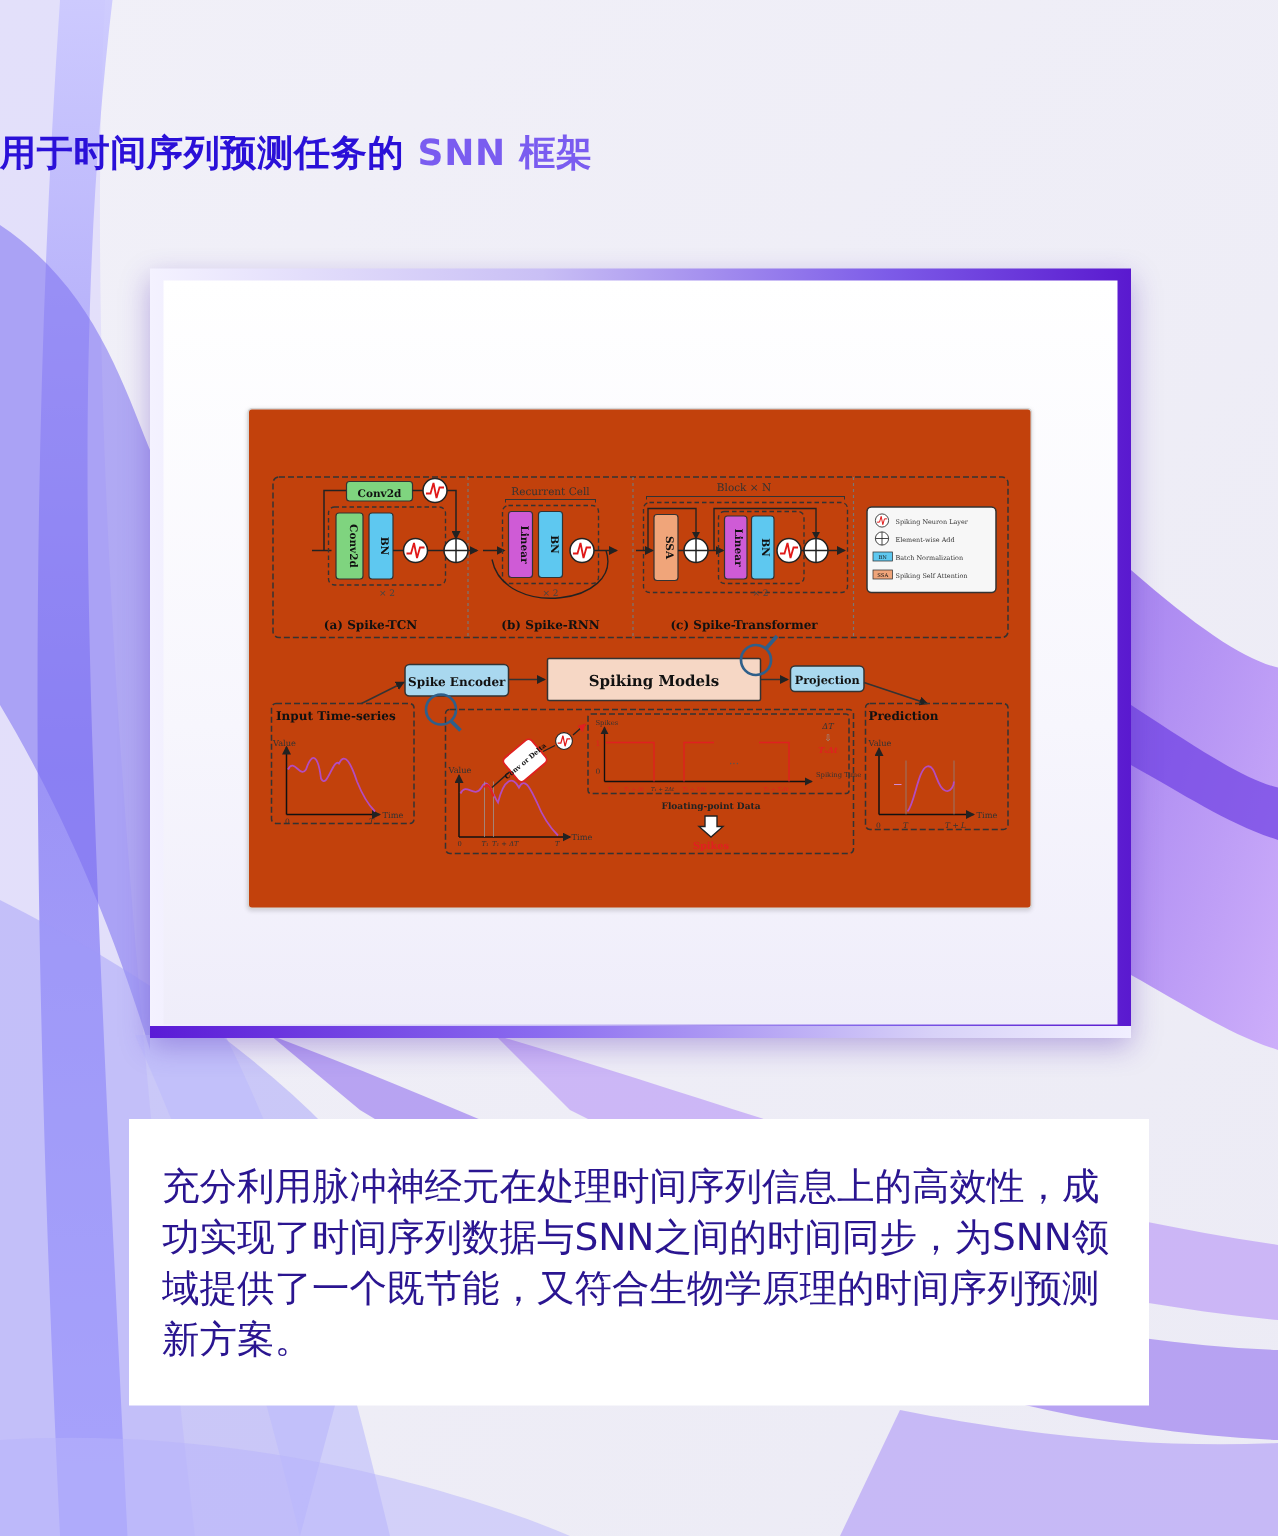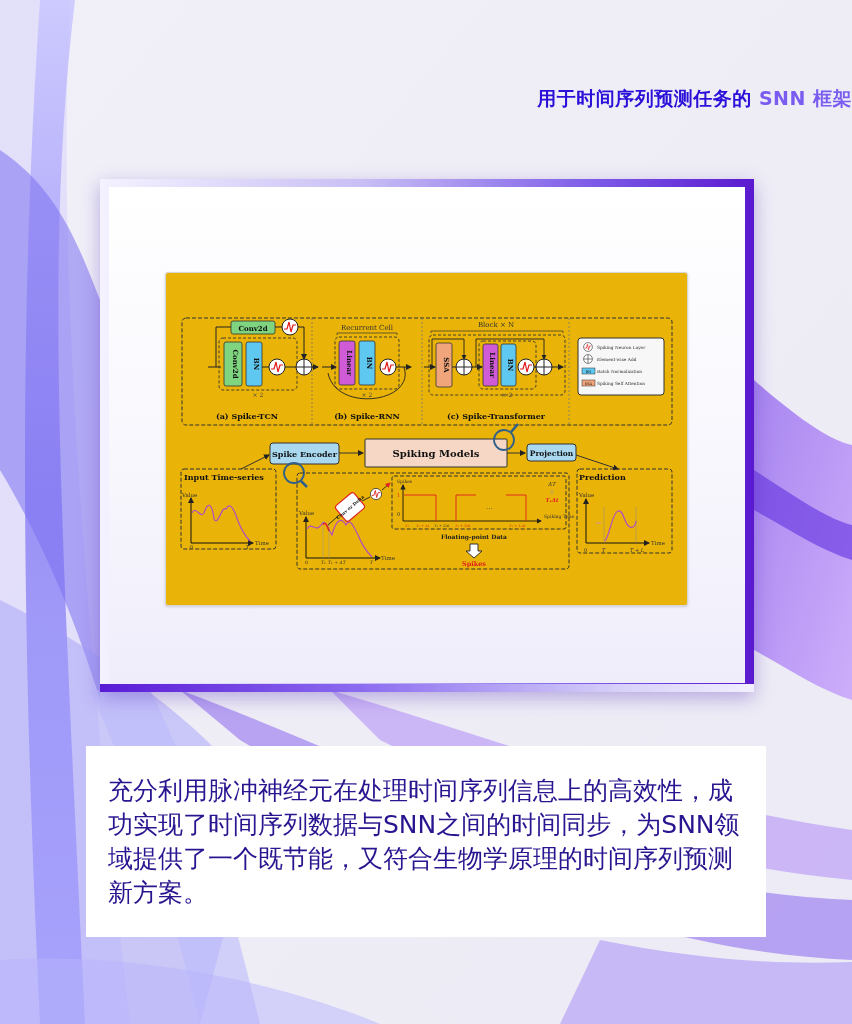--- a/index.html
+++ b/index.html
@@ -7,43 +7,43 @@
   body {
     position: relative;
     font-family: "DejaVu Sans", "Liberation Sans", sans-serif;
     background: #eeeef5;
   }
   .bg { position: absolute; inset: 0; overflow: hidden; }
   .bg svg { width: 852px; height: 1024px; display: block; }
 
   .title {
     position: absolute; left: 0; right: 0; top: 86px;
-    text-align: right;
-    font-size: 19px; font-weight: bold; letter-spacing: 0.5px;
+    text-align: left;
+    font-size: 24px; font-weight: bold; letter-spacing: 0.5px;
     font-family: "DejaVu Sans", sans-serif;
   }
   .title .t1 { color: #2a10d8; }
   .title .t2 { color: #7a5cf0; }
 
   .frame {
     position: absolute; left: 100px; top: 179px; width: 654px; height: 513px;
     background: linear-gradient(90deg, #f4f2ff 0%, #c9bff5 40%, #7d5ce8 75%, #5a19cf 100%);
     box-shadow: 0 6px 18px rgba(80,40,180,0.35);
   }
   .frame::after {
     content: ""; position: absolute; left: 0; right: 0; bottom: 0; height: 8px;
     background: linear-gradient(90deg, #5a1ad6 0%, #8b6cf0 40%, #d8d2f8 80%, #f1efff 100%);
   }
   .frame-inner {
     position: absolute; left: 9px; top: 8px; right: 9px; bottom: 9px;
     background: linear-gradient(180deg, #ffffff 0%, #f7f6fd 60%, #efedfa 100%);
   }
   .figure {
     position: absolute; left: 165px; top: 272px; width: 523px; height: 334px;
-    background: #eab308; border: 1px solid #d6d6d6; border-radius: 3px;
+    background: #c2410c; border: 1px solid #d6d6d6; border-radius: 3px;
     box-shadow: 0 1px 3px rgba(0,0,0,0.15);
     font-family: "DejaVu Serif", "Liberation Serif", serif;
   }
   .figure svg { position: absolute; left: 0; top: 0; }
 
   .textbox {
     position: absolute; left: 86px; top: 746px; width: 680px; height: 191px;
     background: #ffffff;
   }
   .textbox p {

